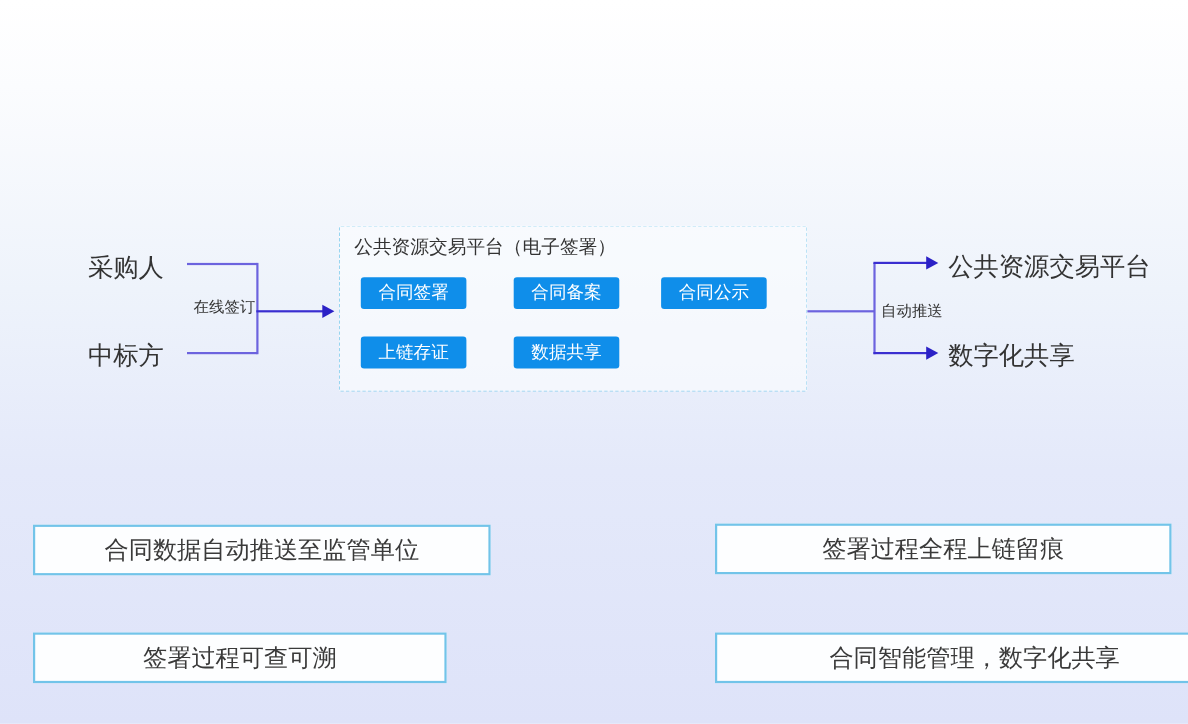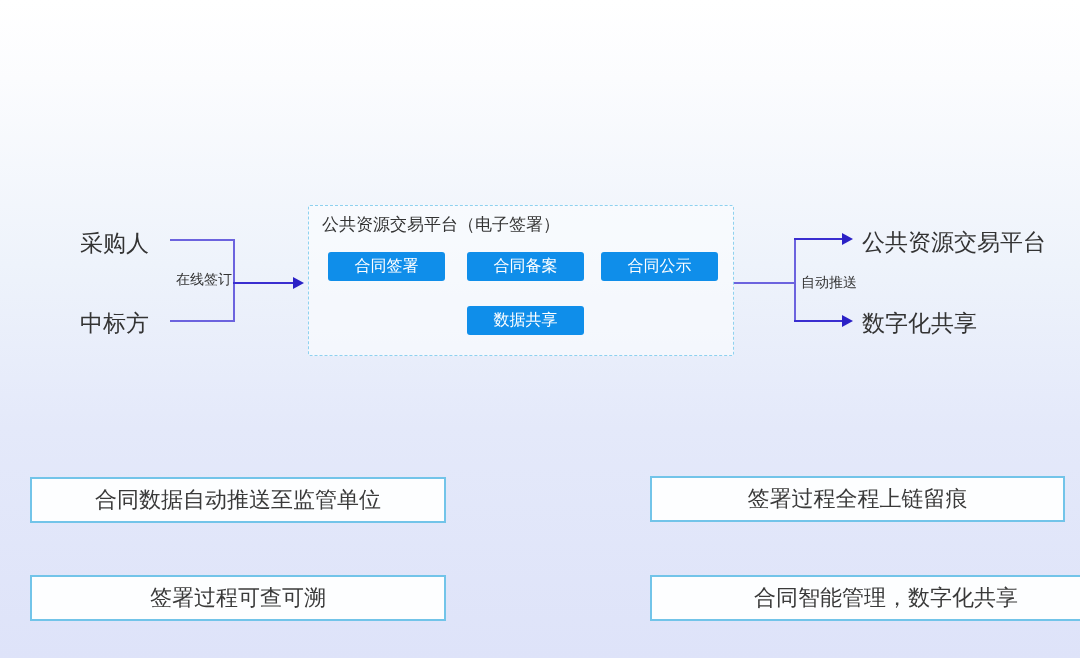--- a/index.html
+++ b/index.html
@@ -61,21 +61,21 @@
     background: rgba(252, 254, 255, 0.6);
   }
   .platform-title {
     left: 322px; top: 213px;
     font-size: 17px;
     color: #333333;
     white-space: nowrap;
     text-align: center;
   }
   .module-chip {
-    width: 117px; height: 29px;
+    width: 96px; height: 29px;
     background: #0f8eea;
     border-radius: 3px;
     color: #ffffff;
     font-size: 16px;
     display: flex;
     align-items: center;
     justify-content: center;
     white-space: nowrap;
   }
 
@@ -107,34 +107,35 @@
   <div class="abs small-label" style="left:176px; top:271px;">在线签订</div>
   <div class="abs arrow-line" style="left:233px; top:282px; width:62px;"></div>
   <div class="abs arrow-head" style="left:293px; top:277px;"></div>
 
   <div class="abs platform-box"></div>
   <div class="abs platform-title">公共资源交易平台（电子签署）</div>
 
   <div class="abs module-chip" style="left:328px; top:252px;">合同签署</div>
   <div class="abs module-chip" style="left:467px; top:252px;">合同备案</div>
   <div class="abs module-chip" style="left:601px; top:252px;">合同公示</div>
+  <div class="abs module-chip" style="left:328px; top:306px;">上链存证</div>
   <div class="abs module-chip" style="left:467px; top:306px;text-align:center;">数据共享</div>
 
   <div class="abs hline" style="left:734px; top:282px; width:61px;"></div>
   <div class="abs vline" style="left:794px; top:239px; height:83px;"></div>
 
   <div class="abs small-label" style="left:801px; top:274px;">自动推送</div>
 
   <div class="abs arrow-line" style="left:794px; top:238px; width:50px;"></div>
   <div class="abs arrow-head" style="left:842px; top:233px;"></div>
 
   <div class="abs arrow-line" style="left:794px; top:320px; width:50px;"></div>
   <div class="abs arrow-head" style="left:842px; top:315px;"></div>
 
   <div class="abs target-label" style="left:862px; top:227px;">公共资源交易平台</div>
   <div class="abs target-label" style="left:862px; top:308px;">数字化共享</div>
 
   <div class="abs benefit-box" style="left:30px; top:477px; width:416px;">合同数据自动推送至监管单位</div>
   <div class="abs benefit-box" style="left:650px; top:476px; width:415px;">签署过程全程上链留痕</div>
-  <div class="abs benefit-box" style="left:30px; top:575px; width:416px;">签署过程可查可溯</div>
+  <div class="abs benefit-box" style="left:30px; top:575px; width:376px;">签署过程可查可溯</div>
   <div class="abs benefit-box" style="left:650px; top:575px; width:472px;">合同智能管理，数字化共享</div>
 
 </div>
 
 </body></html>

